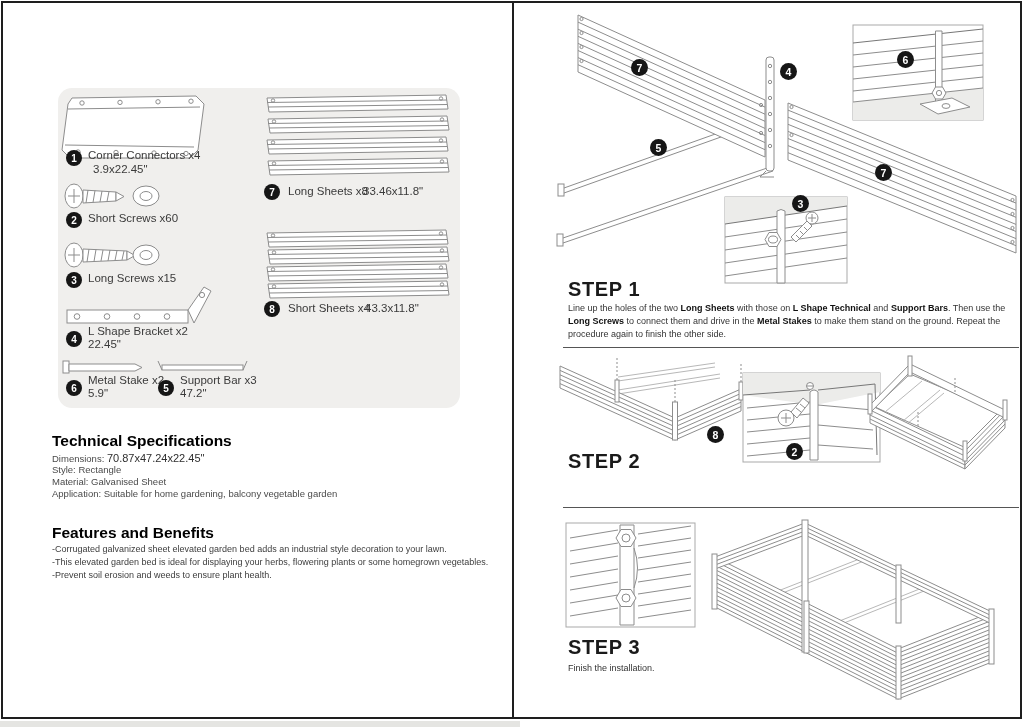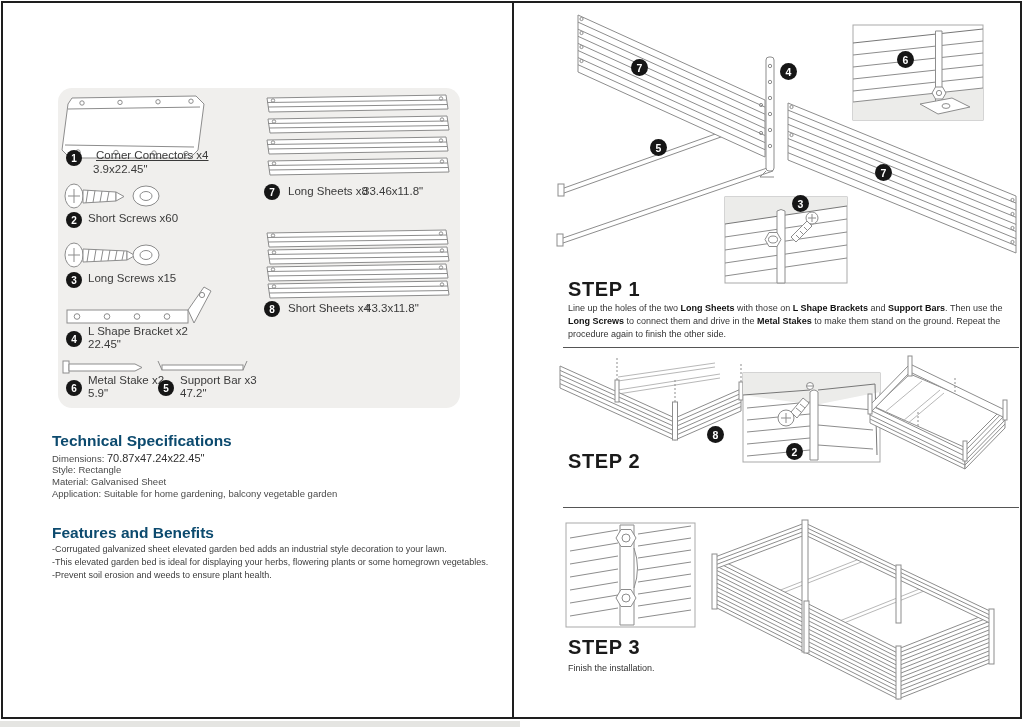--- a/index.html
+++ b/index.html
@@ -10,21 +10,21 @@
   .scan-strip{position:absolute;left:0;top:721px;width:520px;height:6px;background:#e5e5e2;}
   .abs{position:absolute;}
   .page-title{font-size:20px;font-weight:700;color:#141414;letter-spacing:.4px;}
   .pkg-box{position:absolute;left:58px;top:88px;width:402px;height:320px;background:#f0efed;border-radius:14px;}
   .num-badge{position:absolute;width:16px;height:16px;border-radius:50%;background:#161616;color:#fff;
              font-size:10px;font-weight:700;display:flex;align-items:center;justify-content:center;}
   .callout{position:absolute;width:17px;height:17px;border-radius:50%;background:#161616;color:#fff;
            font-size:10.5px;font-weight:700;display:flex;align-items:center;justify-content:center;z-index:5;}
   .item-label{font-size:11.5px;color:#3a3a3a;white-space:nowrap;}
   .item-dim{font-size:11.5px;color:#3a3a3a;white-space:nowrap;}
-  .sec-title{font-size:15.5px;font-weight:700;color:#0c4a6e;}
+  .sec-title{font-size:15.5px;font-weight:700;color:#000000;}
   .spec-line{font-size:9.5px;color:#4a4a4a;line-height:12px;white-space:nowrap;}
   .spec-line .val{font-size:11px;color:#2e2e2e;}
   .bullet{font-size:9px;color:#3d3d3d;line-height:13px;white-space:nowrap;}
   .step-title{font-size:20px;font-weight:600;color:#1a1a1a;letter-spacing:.6px;}
   .step-body{font-size:9px;color:#343434;line-height:13px;width:452px;}
   .step-body b{color:#111;}
   .hdivider{position:absolute;height:1px;background:#555;}
   svg{position:absolute;overflow:visible;}
   .ln{stroke:#8d8d8d;stroke-width:1;fill:none;}
   .lnd{stroke:#777;stroke-width:1;fill:none;}
@@ -117,21 +117,21 @@
 
     <g>
       <use href="#sheet" x="207" y="142"></use>
         <use href="#sheet" x="208" y="159"></use>
       <use href="#sheet" x="207" y="176"></use>
         <use href="#sheet" x="208" y="193"></use>
     </g>
   </svg>
 
   <div class="num-badge abs" style="left:66px;top:150px;">1</div>
-  <div class="item-label abs" style="left:96px;top:149px;text-decoration:underline;">Corner Connectors x4</div>
+  <div class="item-label abs" style="left:88px;top:149px;">Corner Connectors x4</div>
   <div class="item-dim abs" style="left:93px;top:163px;">3.9x22.45"</div>
 
   <div class="num-badge abs" style="left:66px;top:212px;">2</div>
   <div class="item-label abs" style="left:88px;top:212px;">Short Screws x60</div>
 
   <div class="num-badge abs" style="left:66px;top:272px;">3</div>
   <div class="item-label abs" style="left:88px;top:272px;">Long Screws x15</div>
 
   <div class="num-badge abs" style="left:66px;top:331px;">4</div>
   <div class="item-label abs" style="left:88px;top:325px;">L Shape Bracket x2</div>
@@ -237,21 +237,21 @@
   </svg>
 
   <div class="callout" style="left:631px;top:59px;">7</div>
   <div class="callout" style="left:780px;top:63px;">4</div>
   <div class="callout" style="left:897px;top:51px;">6</div>
   <div class="callout" style="left:650px;top:139px;">5</div>
   <div class="callout" style="left:875px;top:164px;">7</div>
   <div class="callout" style="left:792px;top:195px;">3</div>
 
   <div class="step-title abs" style="left:568px;top:278px;">STEP 1</div>
-  <div class="step-body abs" style="left:568px;top:302px;">Line up the holes of the two <b>Long Sheets</b> with those on <b>L Shape Brackets</b> and <b>Support Bars</b>. Then use the <b>Long Screws</b> to connect them and drive in the <b>Metal Stakes</b> to make them stand on the ground. Repeat the procedure again to finish the other side.</div>
+  <div class="step-body abs" style="left:568px;top:302px;">Line up the holes of the two <b>Long Sheets</b> with those on <b>L Shape Technical</b> and <b>Support Bars</b>. Then use the <b>Long Screws</b> to connect them and drive in the <b>Metal Stakes</b> to make them stand on the ground. Repeat the procedure again to finish the other side.</div>
 
   <div class="hdivider" style="left:563px;top:347px;width:456px;"></div>
 
   <svg style="left:515px;top:350px;" width="505" height="115" viewBox="0 0 505 115">
 
     <g>
       <path class="faint" d="M103,27 L200,13 M103,31 L200,17 M103,40 L205,24 M103,44 L205,28"></path>
       <polygon class="wf" points="45,16 160,68 160,90 45,38"></polygon>
       <path class="ln" d="M45,20.4 L160,72.4 M45,24.8 L160,76.8 M45,29.2 L160,81.2 M45,33.6 L160,85.6"></path>
       <polygon class="wf" points="160,68 226,39 226,61 160,90"></polygon>

